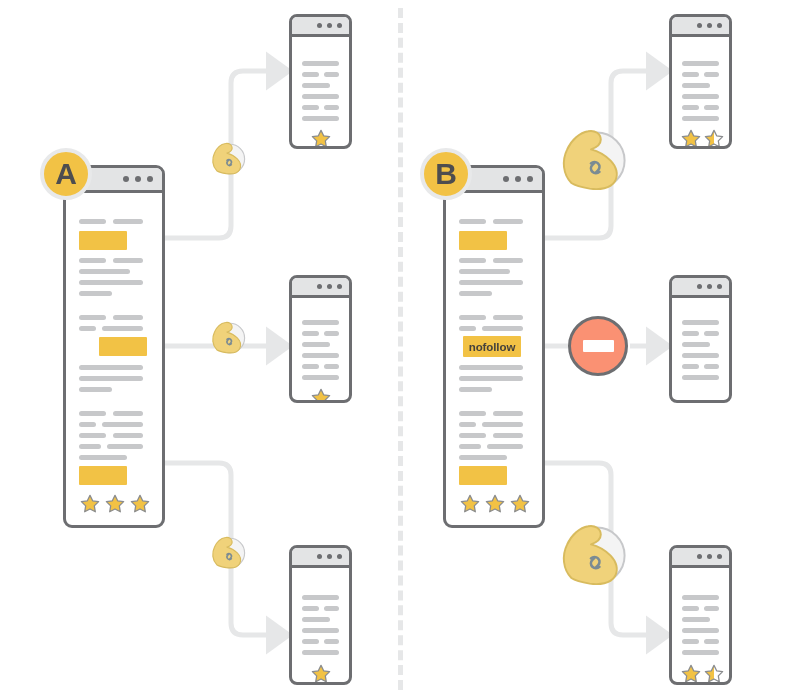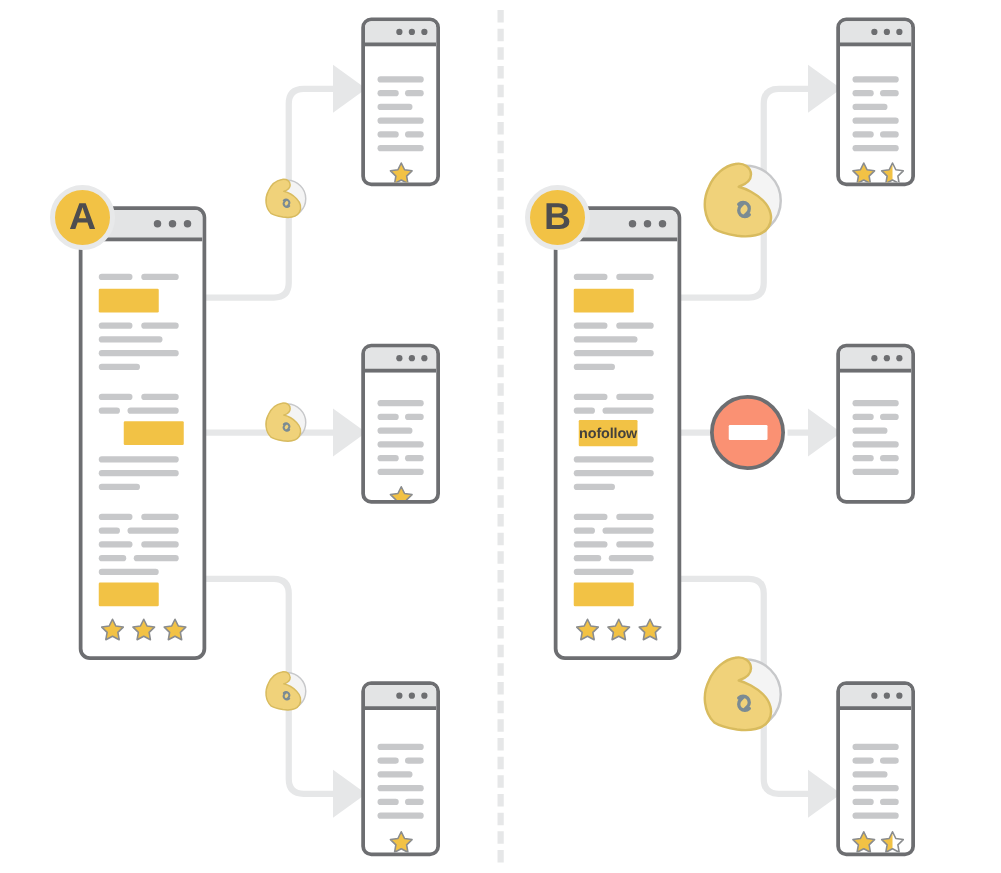--- a/index.html
+++ b/index.html
@@ -328,21 +328,21 @@
       <div class="link-block" style="left:13px; top:38px; width:48px;"></div>
       <div class="ln" style="left:13px; top:65px;  width:27px;"></div>
       <div class="ln" style="left:47px; top:65px;  width:30px;"></div>
       <div class="ln" style="left:13px; top:76px;  width:51px;"></div>
       <div class="ln" style="left:13px; top:87px;  width:64px;"></div>
       <div class="ln" style="left:13px; top:98px;  width:33px;"></div>
       <div class="ln" style="left:13px; top:122px; width:27px;"></div>
       <div class="ln" style="left:47px; top:122px; width:30px;"></div>
       <div class="ln" style="left:13px; top:133px; width:17px;"></div>
       <div class="ln" style="left:36px; top:133px; width:41px;"></div>
-      <div class="link-block nofollow" style="left:17px; top:143px; width:47px;">
+      <div class="link-block nofollow" style="left:17px; top:143px; width:58px;">
         <span>nofollow</span>
       </div>
       <div class="ln" style="left:13px; top:172px; width:64px;"></div>
       <div class="ln" style="left:13px; top:183px; width:64px;"></div>
       <div class="ln" style="left:13px; top:194px; width:33px;"></div>
       <div class="ln" style="left:13px; top:218px; width:27px;"></div>
       <div class="ln" style="left:47px; top:218px; width:30px;"></div>
       <div class="ln" style="left:13px; top:229px; width:17px;"></div>
       <div class="ln" style="left:36px; top:229px; width:41px;"></div>
       <div class="ln" style="left:13px; top:240px; width:27px;"></div>

